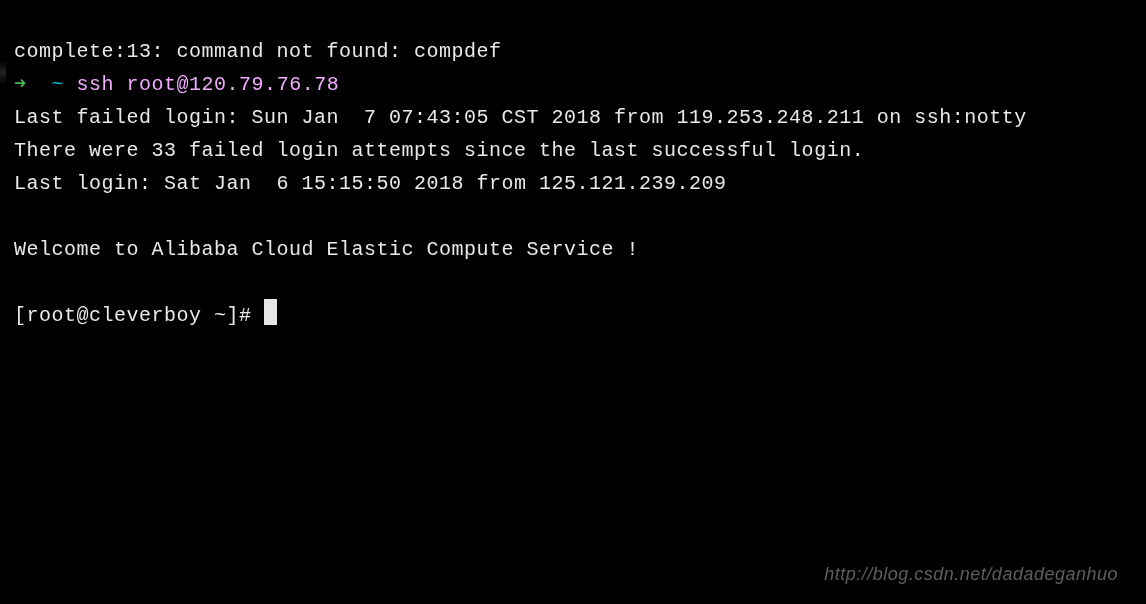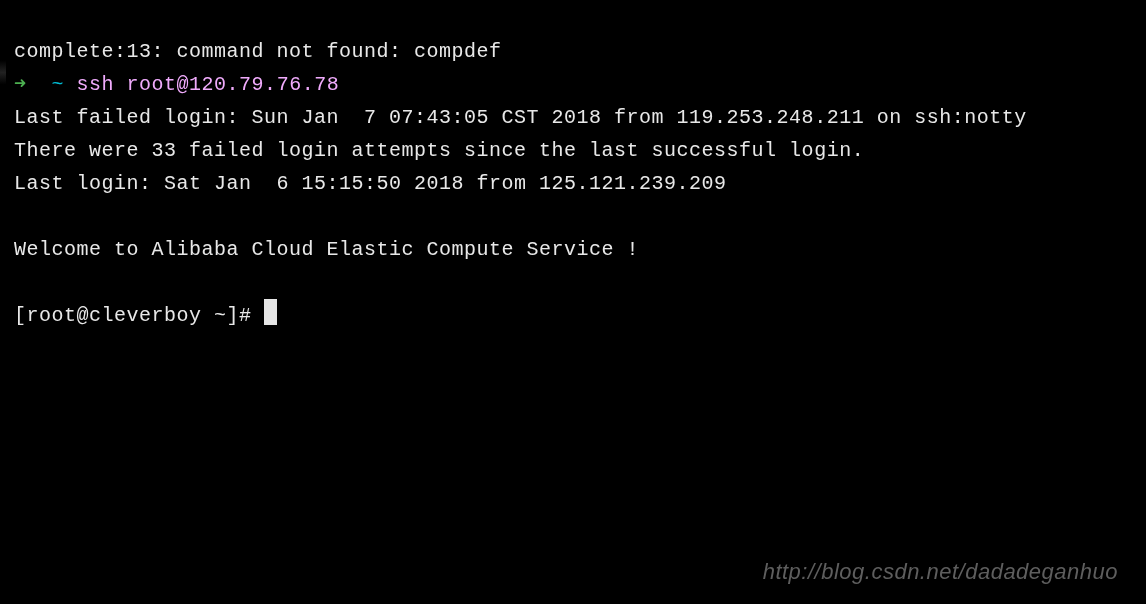--- a/index.html
+++ b/index.html
@@ -45,21 +45,21 @@
       background: #e6e6e6;
       vertical-align: text-bottom;
       margin-bottom: 2px;
     }
     .watermark {
       position: absolute;
       bottom: 14px;
       right: 28px;
       color: #5e5e5e;
       font-family: Arial, sans-serif;
-      font-size: 22px;
+      font-size: 18px;
       font-style: italic;
       letter-spacing: 0.5px;
     }
     .left-edge {
       position: absolute;
       left: 0;
       top: 0;
       width: 6px;
       height: 100%;
       background: linear-gradient(to bottom, #000 0%, #000 10%, #222 12%, #000 14%, #000 100%);

